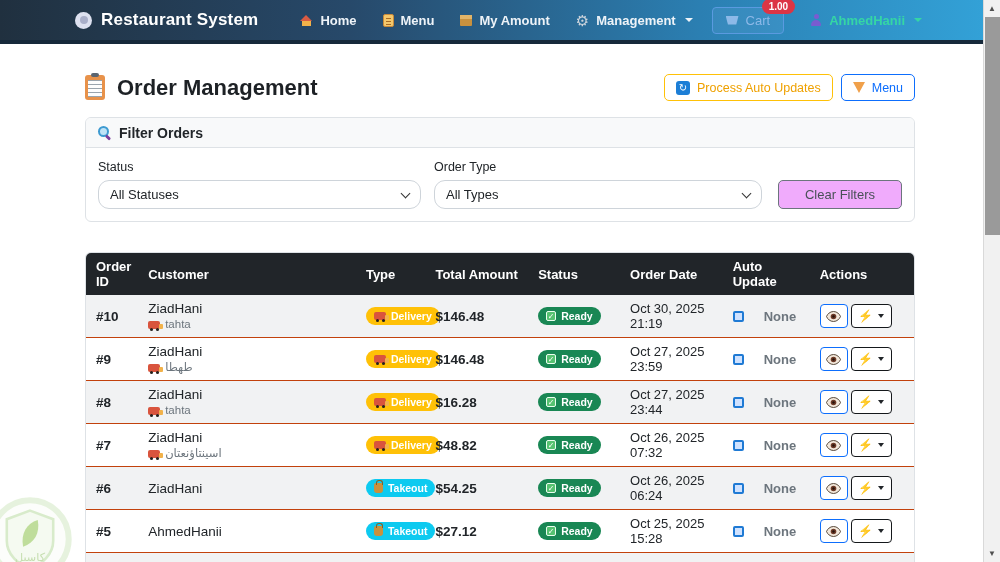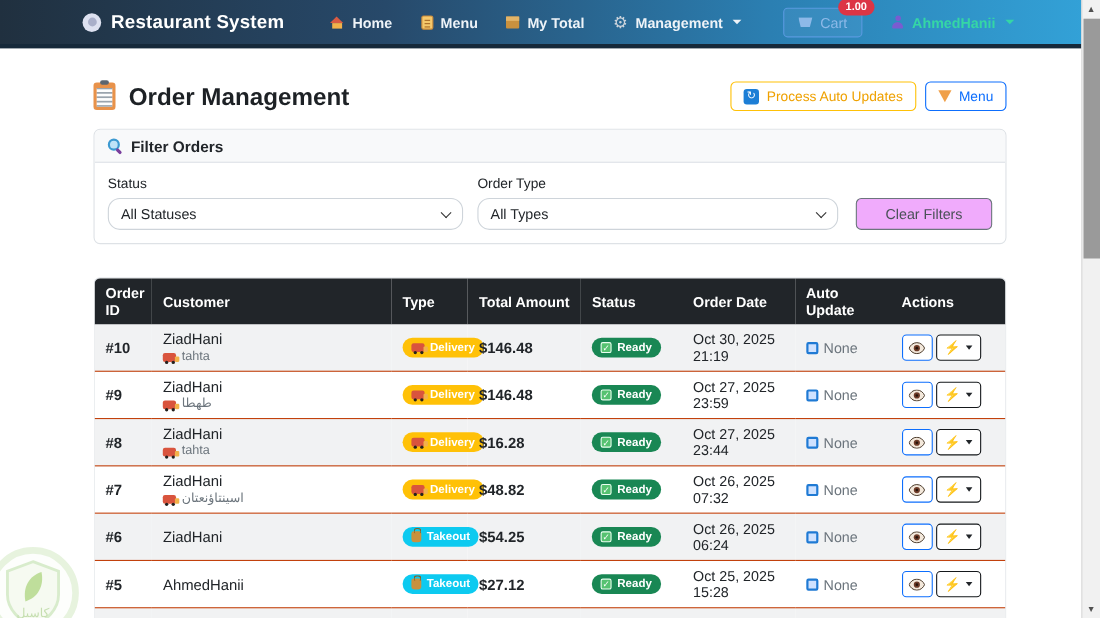--- a/index.html
+++ b/index.html
@@ -90,21 +90,21 @@
   .bg-info{background:#0dcaf0;}
   .bg-success{background:#198754;}
   .i-truck{display:inline-block;width:12px;height:8px;background:#d9543d;border-radius:2px;position:relative;flex:none;}
   .i-truck::before{content:"";position:absolute;right:-3px;bottom:0;width:4px;height:5px;background:#f2b24a;border-radius:1px;}
   .i-truck::after{content:"";position:absolute;left:2px;bottom:-2px;width:3px;height:3px;background:#24211e;border-radius:50%;box-shadow:6px 0 0 #24211e;}
   .i-bag{display:inline-block;width:9px;height:10px;background:#c9913e;border-radius:2px 2px 3px 3px;position:relative;flex:none;}
   .i-bag::before{content:"";position:absolute;top:-3px;left:2px;width:5px;height:4px;border:1.3px solid #8a5f22;border-bottom:none;border-radius:3px 3px 0 0;}
   .i-check{display:inline-block;width:10px;height:10px;background:#56c271;border:1px solid #eafff0;border-radius:2px;
     color:#fff;font-size:8px;line-height:9px;text-align:center;flex:none;}
   .i-check::before{content:"\2713";}
-  .auto-cell{display:flex;align-items:center;gap:5px;color:#6c757d;}
+  .auto-cell{display:flex;align-items:center;gap:20px;color:#6c757d;font-weight:bold;}
   .i-cbx{display:inline-block;width:11px;height:11px;border:2px solid #1f7ad4;background:#cfe2ff;border-radius:2px;flex:none;}
   .actions-cell{display:flex;align-items:center;gap:3px;}
   .btn-eye{width:28px;height:24px;border:1px solid #0d6efd;border-radius:4px;background:#fff;
     display:flex;align-items:center;justify-content:center;cursor:pointer;padding:0;}
   .btn-quick{width:41px;height:24px;border:1px solid #15181b;border-radius:4px;background:#fff;
     display:flex;align-items:center;justify-content:center;gap:5px;cursor:pointer;}
   .bolt-glyph{color:#ff7f1f;font-size:12px;line-height:1;}
   .quick-caret{width:0;height:0;border-left:3.5px solid transparent;border-right:3.5px solid transparent;border-top:4px solid #212529;}
 
   
@@ -130,21 +130,21 @@
       <div class="nav-item">
         <span class="i-house"></span>
         <span>Home</span>
       </div>
       <div class="nav-item">
         <span class="i-scroll"></span>
         <span>Menu</span>
       </div>
       <div class="nav-item">
         <span class="i-box"></span>
-        <span>My Total</span>
+        <span>My Amount</span>
       </div>
       <div class="nav-item">
         <span class="glyph-gear">⚙</span>
         <span>Management</span>
         <span class="caret"></span>
       </div>
     </div>
     <div class="nav-right">
       <div class="cart-btn">
         <span class="i-cart"></span>

